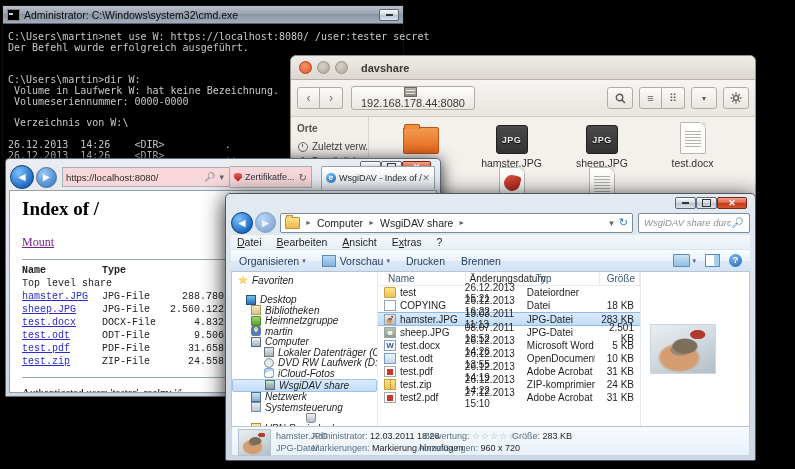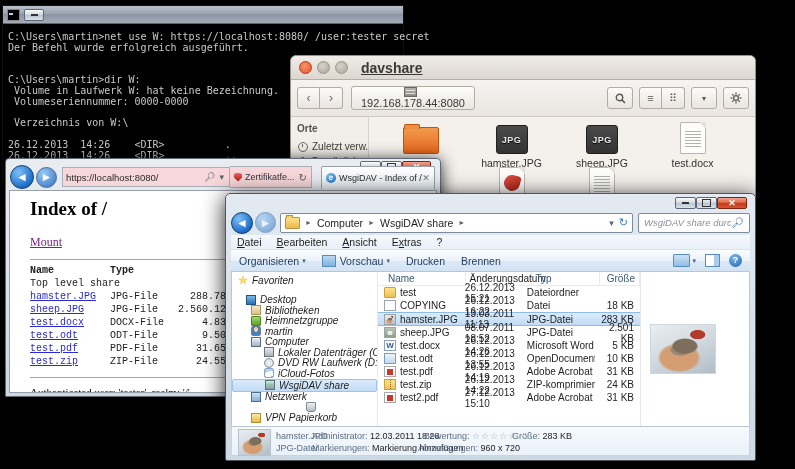--- a/index.html
+++ b/index.html
@@ -24,21 +24,21 @@
   #cmd pre{margin:0;padding:8px 5px 0 5px;font-family:"DejaVu Sans Mono",monospace;
        font-size:10px;line-height:10.8px;color:#c8c8c8;}
   
   #nau{left:290px;top:55px;width:466px;height:335px;z-index:2;background:#f4f1ed;
        border:1px solid #97918a;border-radius:6px 6px 0 0;box-shadow:0 3px 14px rgba(0,0,0,.8);}
   #nau .tbar{height:23px;background:linear-gradient(#f0ece7,#dcd7d0);border-radius:6px 6px 0 0;
        border-bottom:1px solid #b5afa7;display:flex;align-items:center;padding:0 8px;}
   .ncirc{width:11px;height:11px;border-radius:50%;margin-right:5px;flex:none;border:1px solid #9a948c;
        background:radial-gradient(circle at 40% 35%,#d8d2ca,#aba49b);}
   .ncirc.close{background:radial-gradient(circle at 40% 35%,#f8936a,#e4552f);border-color:#b03c14;}
-  #nau .ttl{font-weight:bold;font-size:14px;color:#3a3935;margin-left:8px;text-decoration:underline;}
+  #nau .ttl{font-weight:bold;font-size:11px;color:#3a3935;margin-left:8px;}
   #nau .tools{height:36px;background:linear-gradient(#f6f4f1,#e9e5e0);border-bottom:1px solid #cfc9c2;
        display:flex;align-items:center;padding:0 6px;}
   .nbtn{height:22px;border:1px solid #b2aca4;background:linear-gradient(#fcfbfa,#e9e5e0);
        display:flex;align-items:center;justify-content:center;color:#6d6862;font-size:12px;box-sizing:border-box;}
   .nbtn.l{border-radius:3px 0 0 3px;width:23px;}
   .nbtn.r{border-radius:0 3px 3px 0;width:23px;border-left:none;}
   .nbtn.single{border-radius:3px;width:26px;margin-left:6px;}
   #nau .crumb{height:22px;margin-left:8px;padding:0 9px;border:1px solid #b2aca4;border-radius:3px;
        background:linear-gradient(#fdfdfc,#eae6e1);display:flex;align-items:center;font-size:11px;color:#3a3935;flex-direction:column;}
   .srv{width:11px;height:9px;background:linear-gradient(#b7b2ab,#8e8981);border:1px solid #6e6962;
@@ -94,21 +94,21 @@
   .shield{width:8px;height:9px;background:linear-gradient(#e66,#b3140a);margin-right:3px;flex:none;
        clip-path:polygon(50% 0,100% 18%,100% 55%,50% 100%,0 55%,0 18%);}
   #ie .refr{margin-left:4px;color:#555;font-size:10px;}
   #ie .tab{margin-left:9px;width:104px;height:22px;background:linear-gradient(#fefefe,#e6ebf1);
        border:1px solid #98a0ab;border-bottom:none;border-radius:2px 2px 0 0;display:flex;align-items:center;
        padding:0 4px;font-size:9px;color:#2b2b2b;}
   .fave{width:10px;height:10px;border-radius:50%;background:radial-gradient(circle at 35% 30%,#7cc4f7,#1a66b8);
        color:#fff;font-size:8px;font-style:italic;font-weight:bold;line-height:10px;text-align:center;flex:none;margin-right:3px;}
   #ie .tab .x{margin-left:auto;color:#777;font-size:9px;}
   #ie .page{position:absolute;left:3px;right:3px;top:31px;bottom:3px;background:#fff;border:1px solid #98a0ab;
-       overflow:hidden;padding:5px 20px;box-sizing:border-box;}
+       overflow:hidden;padding:5px 12px;box-sizing:border-box;}
   #ie h1{font-family:"Liberation Serif",serif;font-size:19px;margin:2px 0 12px 0;color:#000;}
   #ie .mount{font-family:"Liberation Serif",serif;font-size:12px;color:#7a1f8e;text-decoration:underline;}
   #ie hr{border:none;border-top:1px solid #9aa;margin:9px 0 4px 0;}
   .ietbl{font-family:"Liberation Mono","DejaVu Sans Mono",monospace;font-size:10px;color:#222;}
   .ietbl .r{display:flex;height:13px;align-items:center;}
   .ietbl .c1{width:80px;} .ietbl .c2{width:64px;} .ietbl .c3{width:58px;text-align:right;}
   .ietbl .c4{padding-left:5px;}
   .ietbl .hdr{font-weight:bold;}
   .ietbl a, .flink{color:#2a2ad0;text-decoration:underline;}
   #ie .auth{font-family:"Liberation Serif",serif;font-size:11px;color:#111;margin-top:8px;}
@@ -201,20 +201,21 @@
   .dt{position:absolute;font-size:9px;color:#5a6e84;white-space:nowrap;}
   .dt b{color:#1e1e1e;font-weight:normal;}
   .stars{color:#9ab0c6;letter-spacing:1px;}
 </style>
 </head>
 <body>
 
 <div class="win" id="cmd">
   <div class="tbar">
     <span class="tico"></span>
+    <span class="ttl">Administrator: C:\Windows\system32\cmd.exe</span>
     <span class="winbtn" style="width:20px">
         <span class="bar"></span>
       </span>
   </div>
   <pre>C:\Users\martin&gt;net use W: https://localhost:8080/ /user:tester secret
 Der Befehl wurde erfolgreich ausgeführt.
 
 
 C:\Users\martin&gt;dir W:
  Volume in Laufwerk W: hat keine Bezeichnung.
@@ -536,20 +537,24 @@
           <span>iCloud-Fotos</span>
         </div>
         <div class="titem sel" style="padding-left: 32px;">
           <span class="xi xi-netdrive"></span>
           <span>WsgiDAV share</span>
         </div>
         <div class="titem" style="padding-left: 19px;">
           <span class="xi xi-network"></span>
           <span>Netzwerk</span>
         </div>
+        <div class="titem" style="padding-left: 19px;">
+          <span class="xi xi-control"></span>
+          <span>Systemsteuerung</span>
+        </div>
         <div class="titem" style="padding-left: 19px; flex-direction: column;">
           <span class="xi xi-trash"></span>
           <span>Papierkorb</span>
         </div>
         <div class="titem" style="padding-left: 19px;">
           <span class="xi xi-vpn"></span>
           <span>VPN</span>
         </div>
       </div>
     <div class="list">

